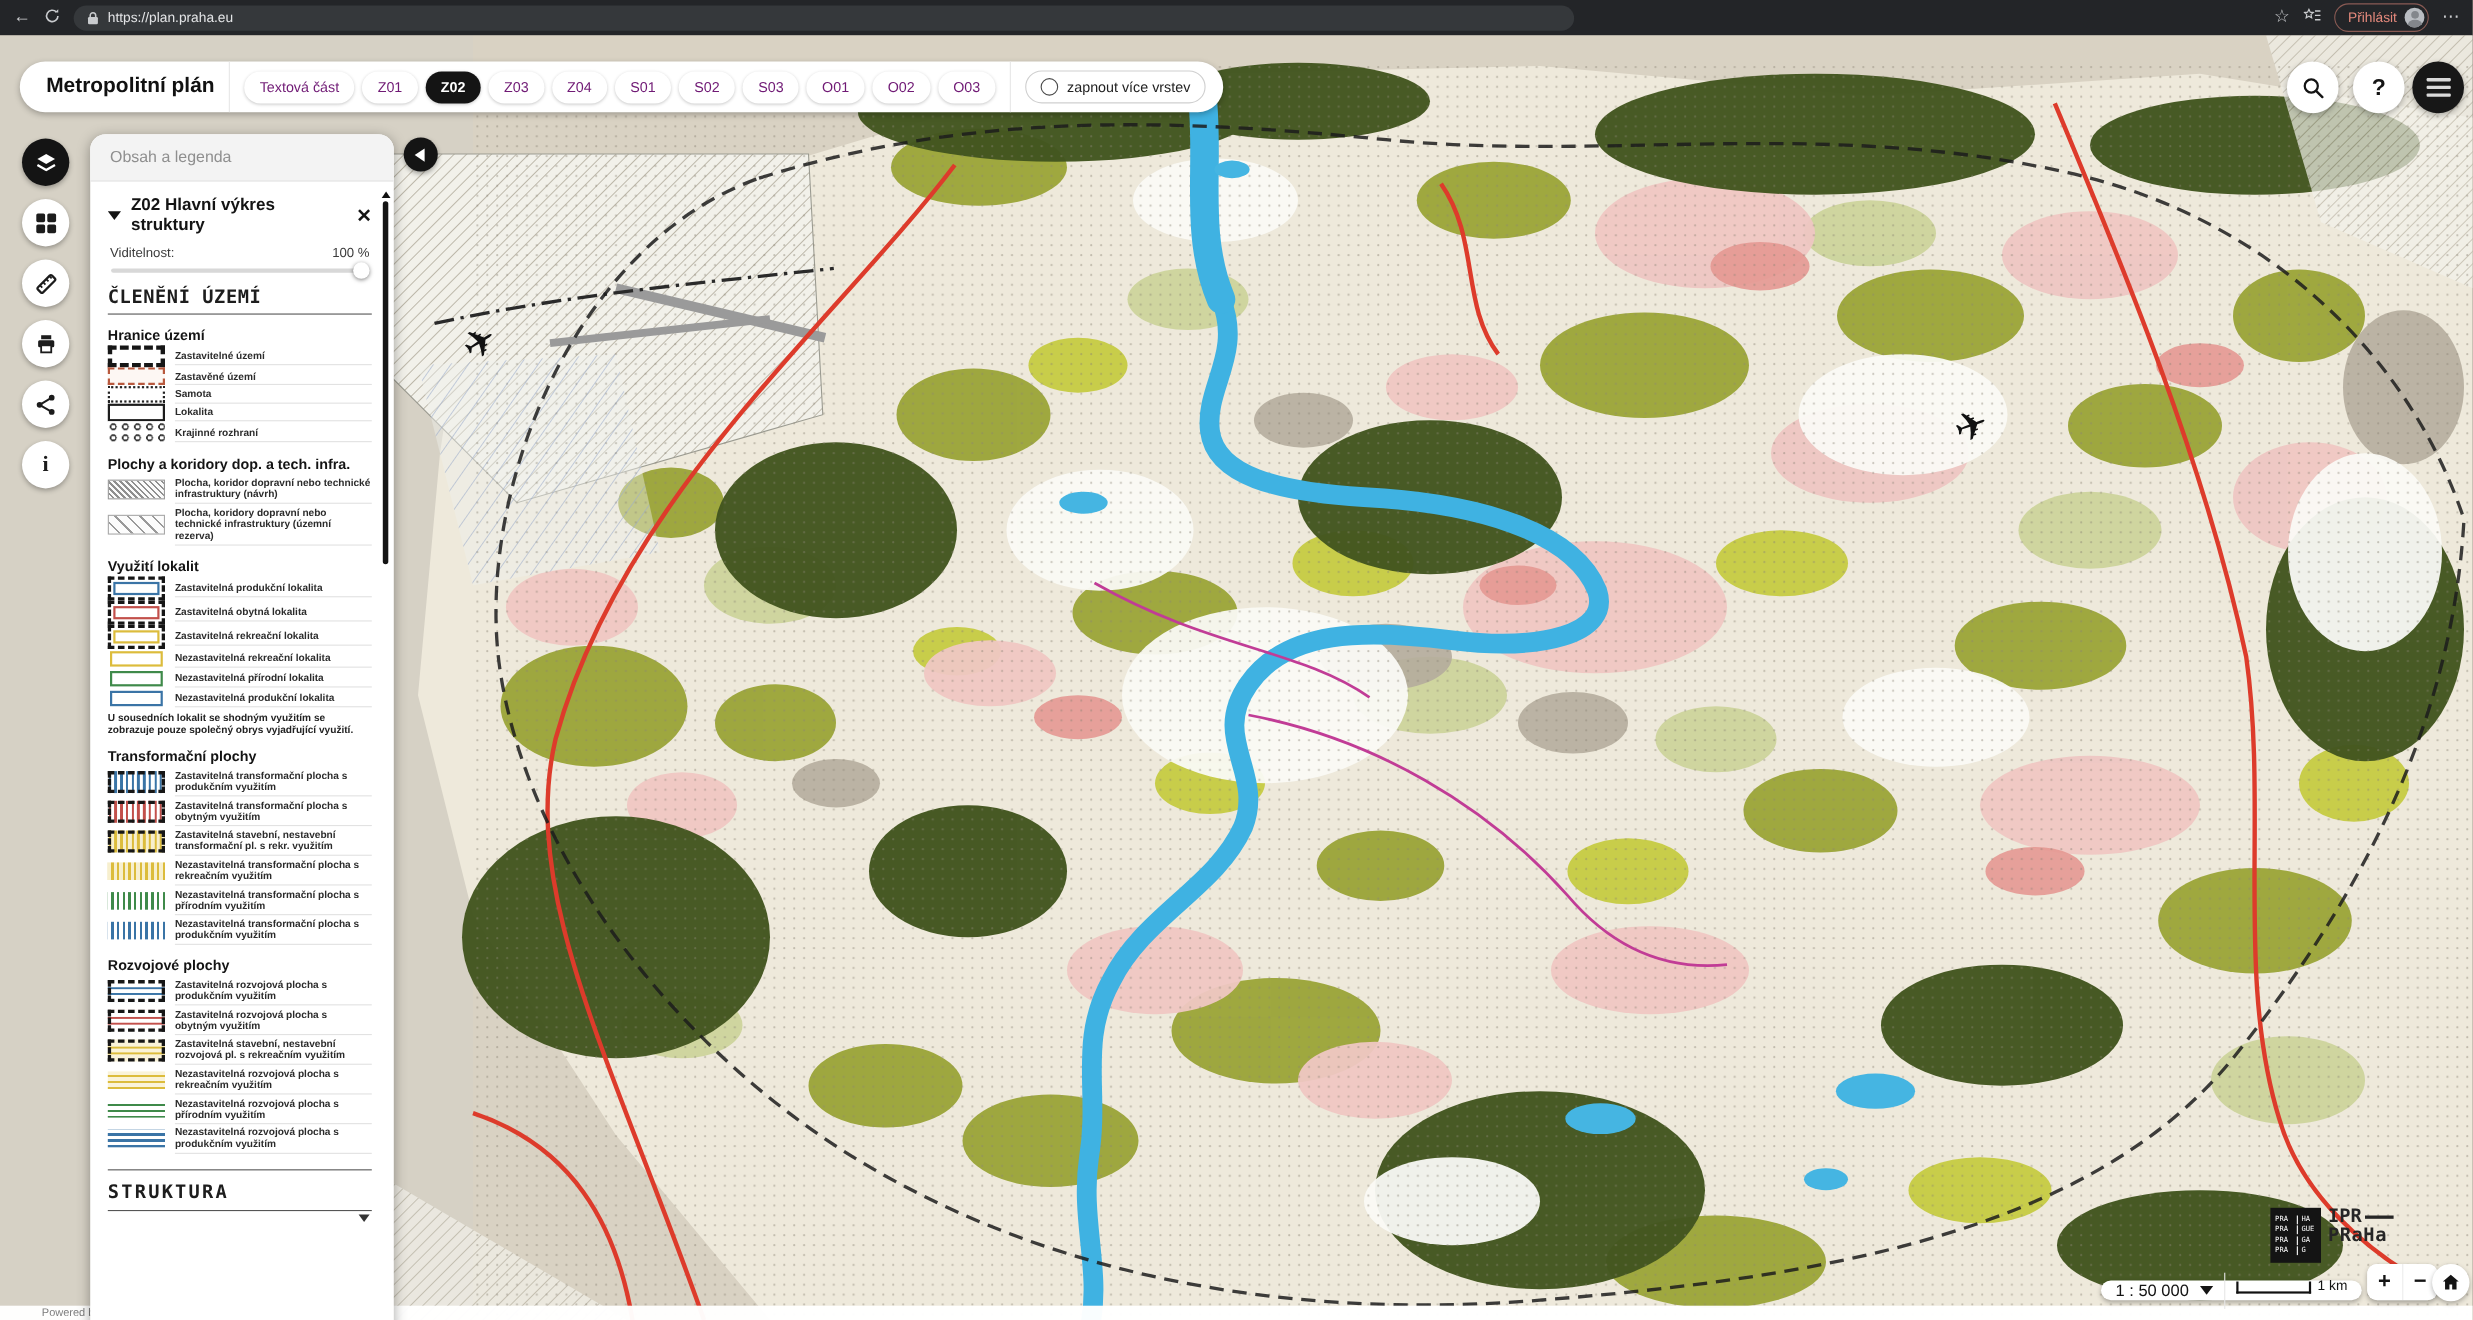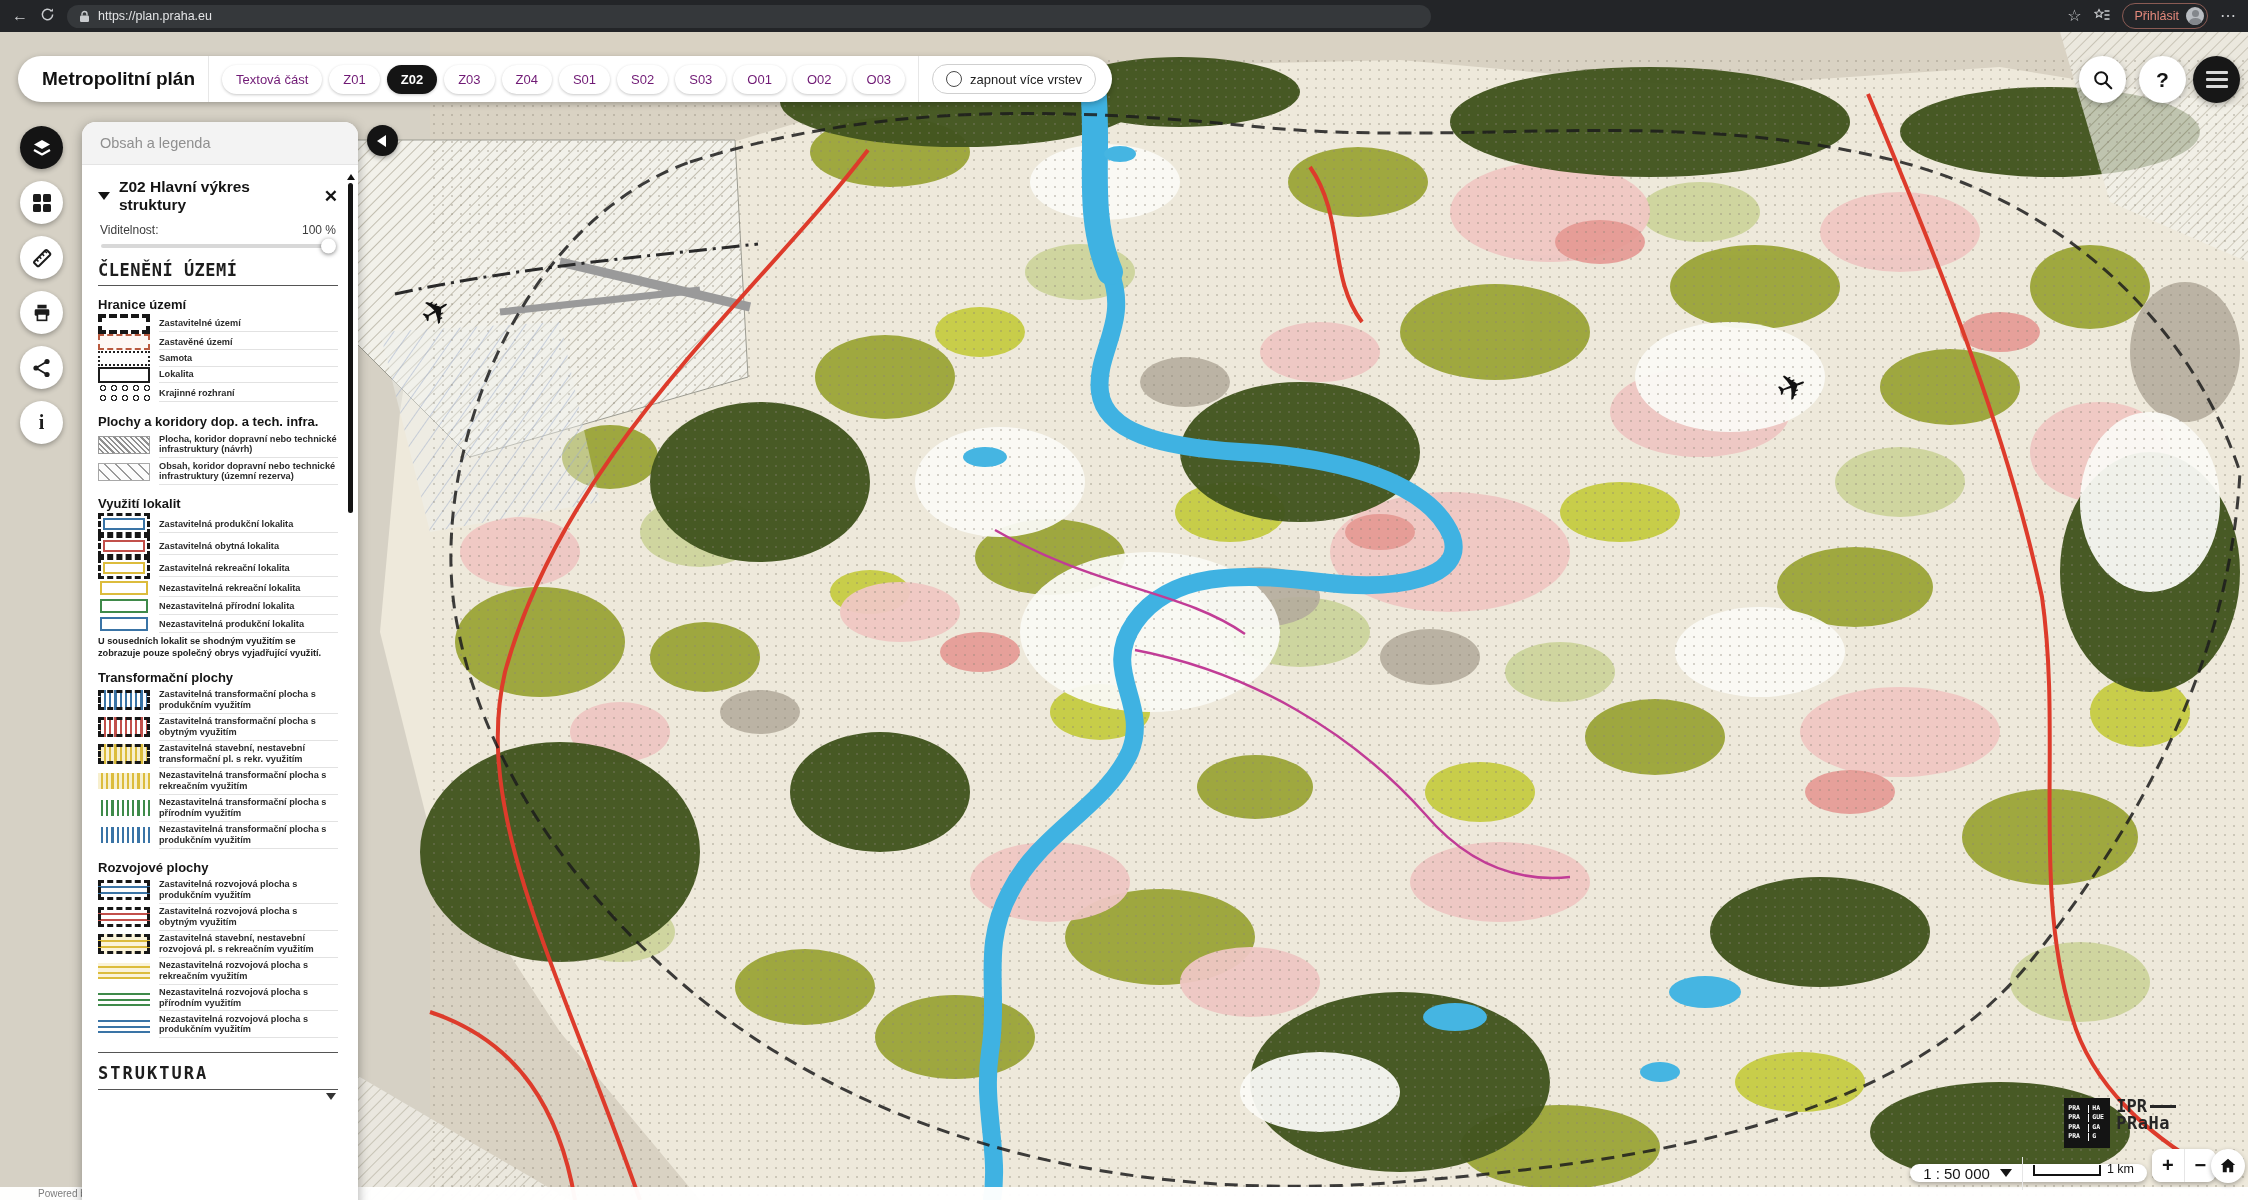--- a/index.html
+++ b/index.html
@@ -127,21 +127,21 @@
              display:flex;z-index:10;box-shadow:0 2px 5px rgba(0,0,0,.3);overflow:hidden;}
   .zoom-pill button{flex:1;border:none;background:#fff;font-size:20px;font-weight:bold;color:#141414;cursor:pointer;padding:0;}
   .zoom-pill .zdiv{width:1px;background:#e6e6e6;}
   .home-btn{position:absolute;right:3px;bottom:17px;width:34px;height:34px;border-radius:50%;background:#fff;
             border:none;z-index:10;display:flex;align-items:center;justify-content:center;cursor:pointer;
             box-shadow:0 2px 5px rgba(0,0,0,.3);}
 
   
   .ipr{position:absolute;right:72px;bottom:52px;display:flex;align-items:flex-start;gap:6px;z-index:6;}
   .ipr-box{width:46px;height:50px;background:#141414;display:flex;flex-direction:column;justify-content:center;gap:1.5px;padding:3px 4px;box-sizing:border-box;}
-  .ipr-row{display:flex;font-family:"DejaVu Sans Mono",monospace;font-size:6.5px;font-weight:bold;color:#fff;line-height:1.2;}
+  .ipr-row{display:flex;font-family:"DejaVu Sans Mono",monospace;font-size:6.5px;font-weight:normal;color:#fff;line-height:1.2;}
   .ipr-row .l{width:20px;}
   .ipr-row .r{border-left:1px solid #fff;padding-left:3px;}
   .ipr-text{font-family:"DejaVu Sans Mono",monospace;font-weight:bold;color:#262626;line-height:1.02;}
   .ipr-text .t1{font-size:17px;display:flex;align-items:center;gap:3px;}
   .ipr-text .t1 .dash{display:inline-block;width:26px;height:2.5px;background:#262626;}
   .ipr-text .t2{font-size:17px;letter-spacing:.5px;}
 </style>
 </head>
 <body>
 
@@ -474,21 +474,21 @@
   </div>
           <div class="lgroup">
     <div class="grp-title">Plochy a koridory dop. a tech. infra.</div>
     <div>
               <div class="lrow">
     <div class="sw h-dense"></div>
     <div class="lab">Plocha, koridor dopravní nebo technické infrastruktury (návrh)</div>
   </div>
               <div class="lrow">
     <div class="sw h-sparse"></div>
-    <div class="lab">Obsah, koridor dopravní nebo technické infrastruktury (územní rezerva)</div>
+    <div class="lab">Plocha, koridory dopravní nebo technické infrastruktury (územní rezerva)</div>
   </div>
             </div>
   </div>
           <div class="lgroup">
     <div class="grp-title">Využití lokalit</div>
     <div>
               <div class="lrow">
     <div class="sw frame dash c-blue"></div>
     <div class="lab">Zastavitelná produkční lokalita</div>
   </div>

